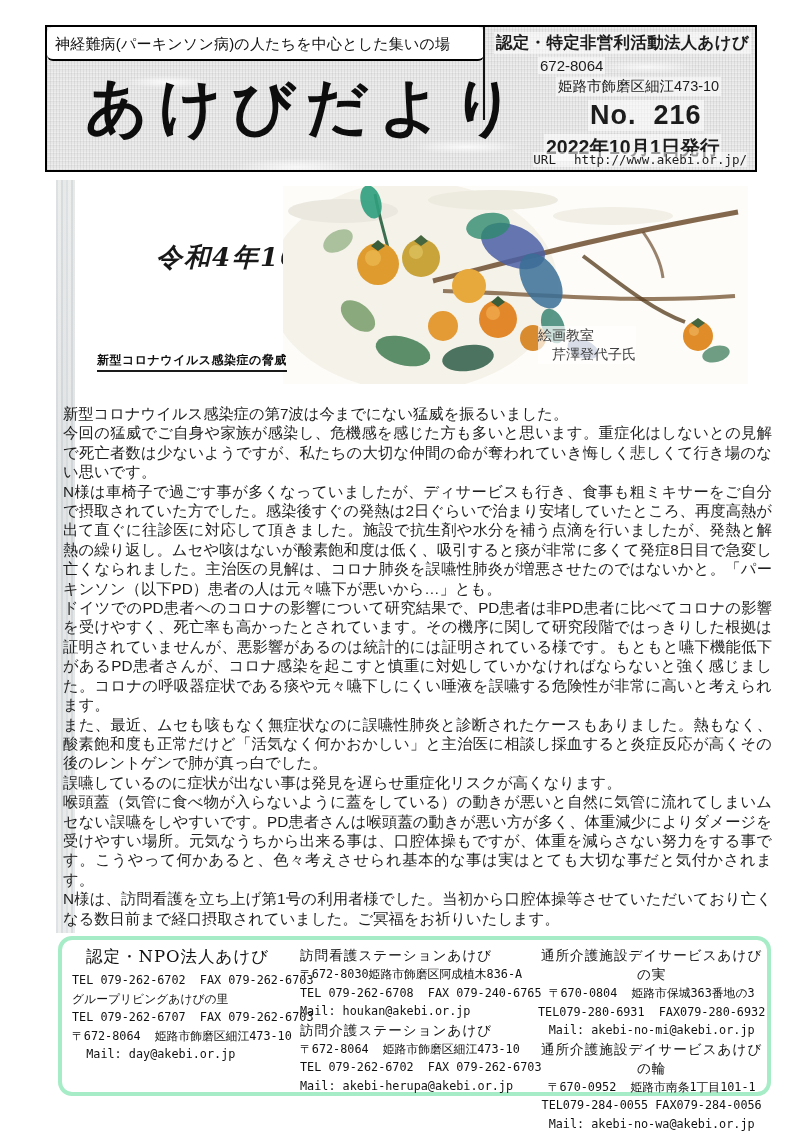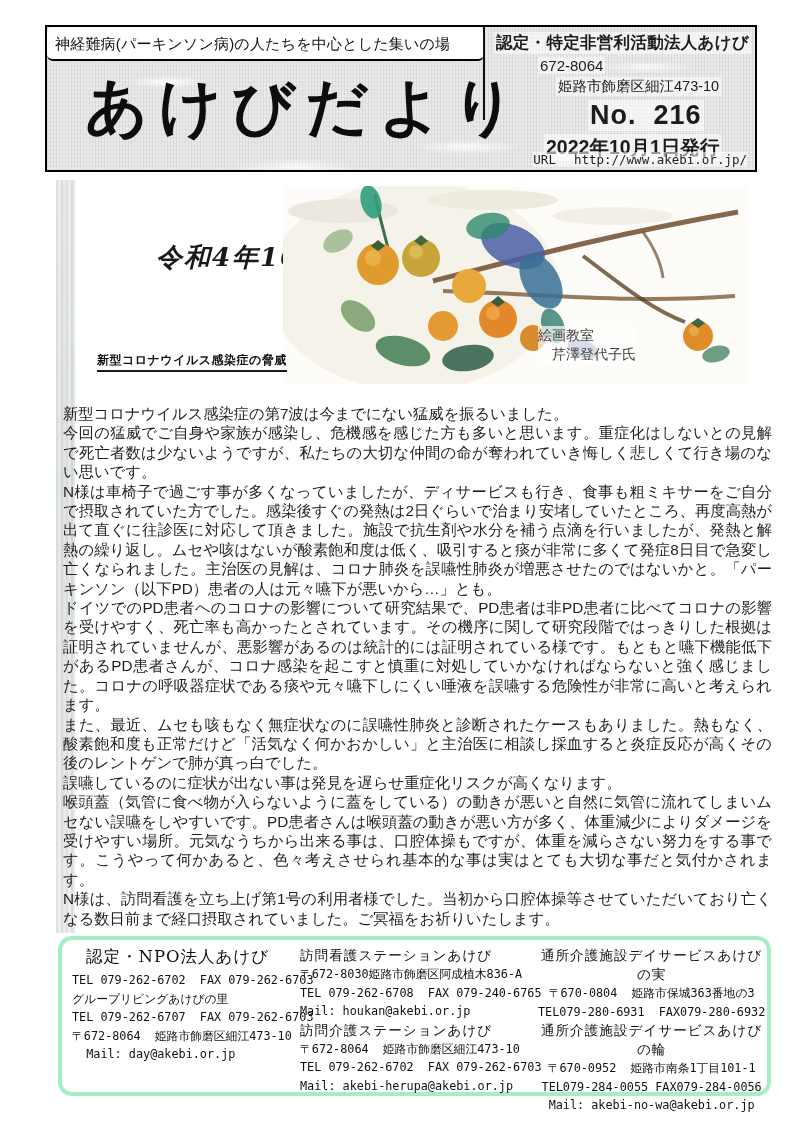--- a/index.html
+++ b/index.html
@@ -186,20 +186,21 @@
       <div class="f-line">Mail: houkan@akebi.or.jp</div>
       <div class="f-title2">訪問介護ステーションあけび</div>
       <div class="f-line">〒672-8064  姫路市飾磨区細江473-10</div>
       <div class="f-line">TEL 079-262-6702  FAX 079-262-6703</div>
       <div class="f-line">Mail: akebi-herupa@akebi.or.jp</div>
     </div>
     <div class="fcol fcol3">
       <div class="f-title2">通所介護施設デイサービスあけびの実</div>
       <div class="f-line">〒670-0804  姫路市保城363番地の3</div>
       <div class="f-line">TEL079-280-6931  FAX079-280-6932</div>
+      <div class="f-line">Mail: akebi-no-mi@akebi.or.jp</div>
       <div class="f-title2">通所介護施設デイサービスあけびの輪</div>
       <div class="f-line">〒670-0952  姫路市南条1丁目101-1</div>
       <div class="f-line">TEL079-284-0055 FAX079-284-0056</div>
       <div class="f-line">Mail: akebi-no-wa@akebi.or.jp</div>
     </div>
   </div>
 
 </div>
 
 </body></html>

